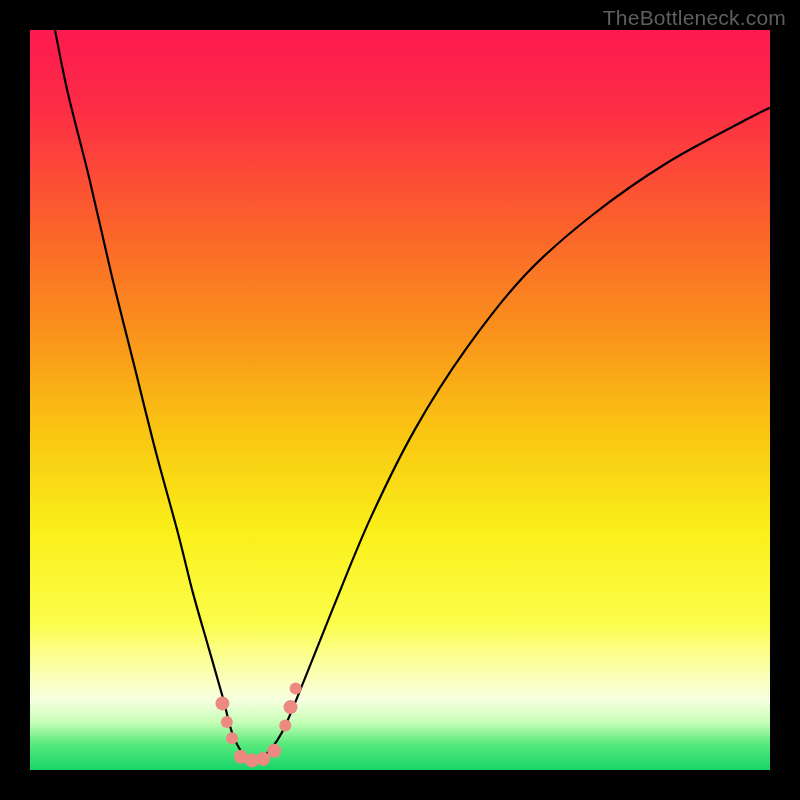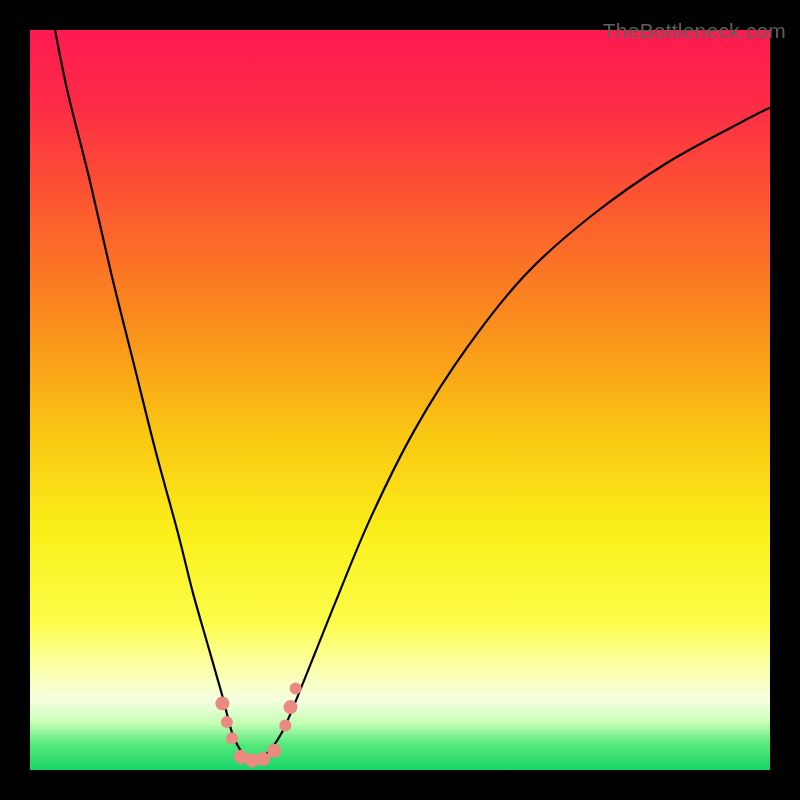--- a/index.html
+++ b/index.html
@@ -20,21 +20,21 @@
   .plot {
     position: absolute;
     left: 30px;
     top: 30px;
     width: 740px;
     height: 740px;
     overflow: hidden;
   }
   .watermark {
     position: absolute;
-    top: 19px;
+    top: 6px;
     right: 14px;
     color: #5f5f5f;
     font-size: 21px;
     font-weight: 500;
     letter-spacing: 0.2px;
     user-select: none;
   }
   svg { display: block; }
 </style>
 </head>

